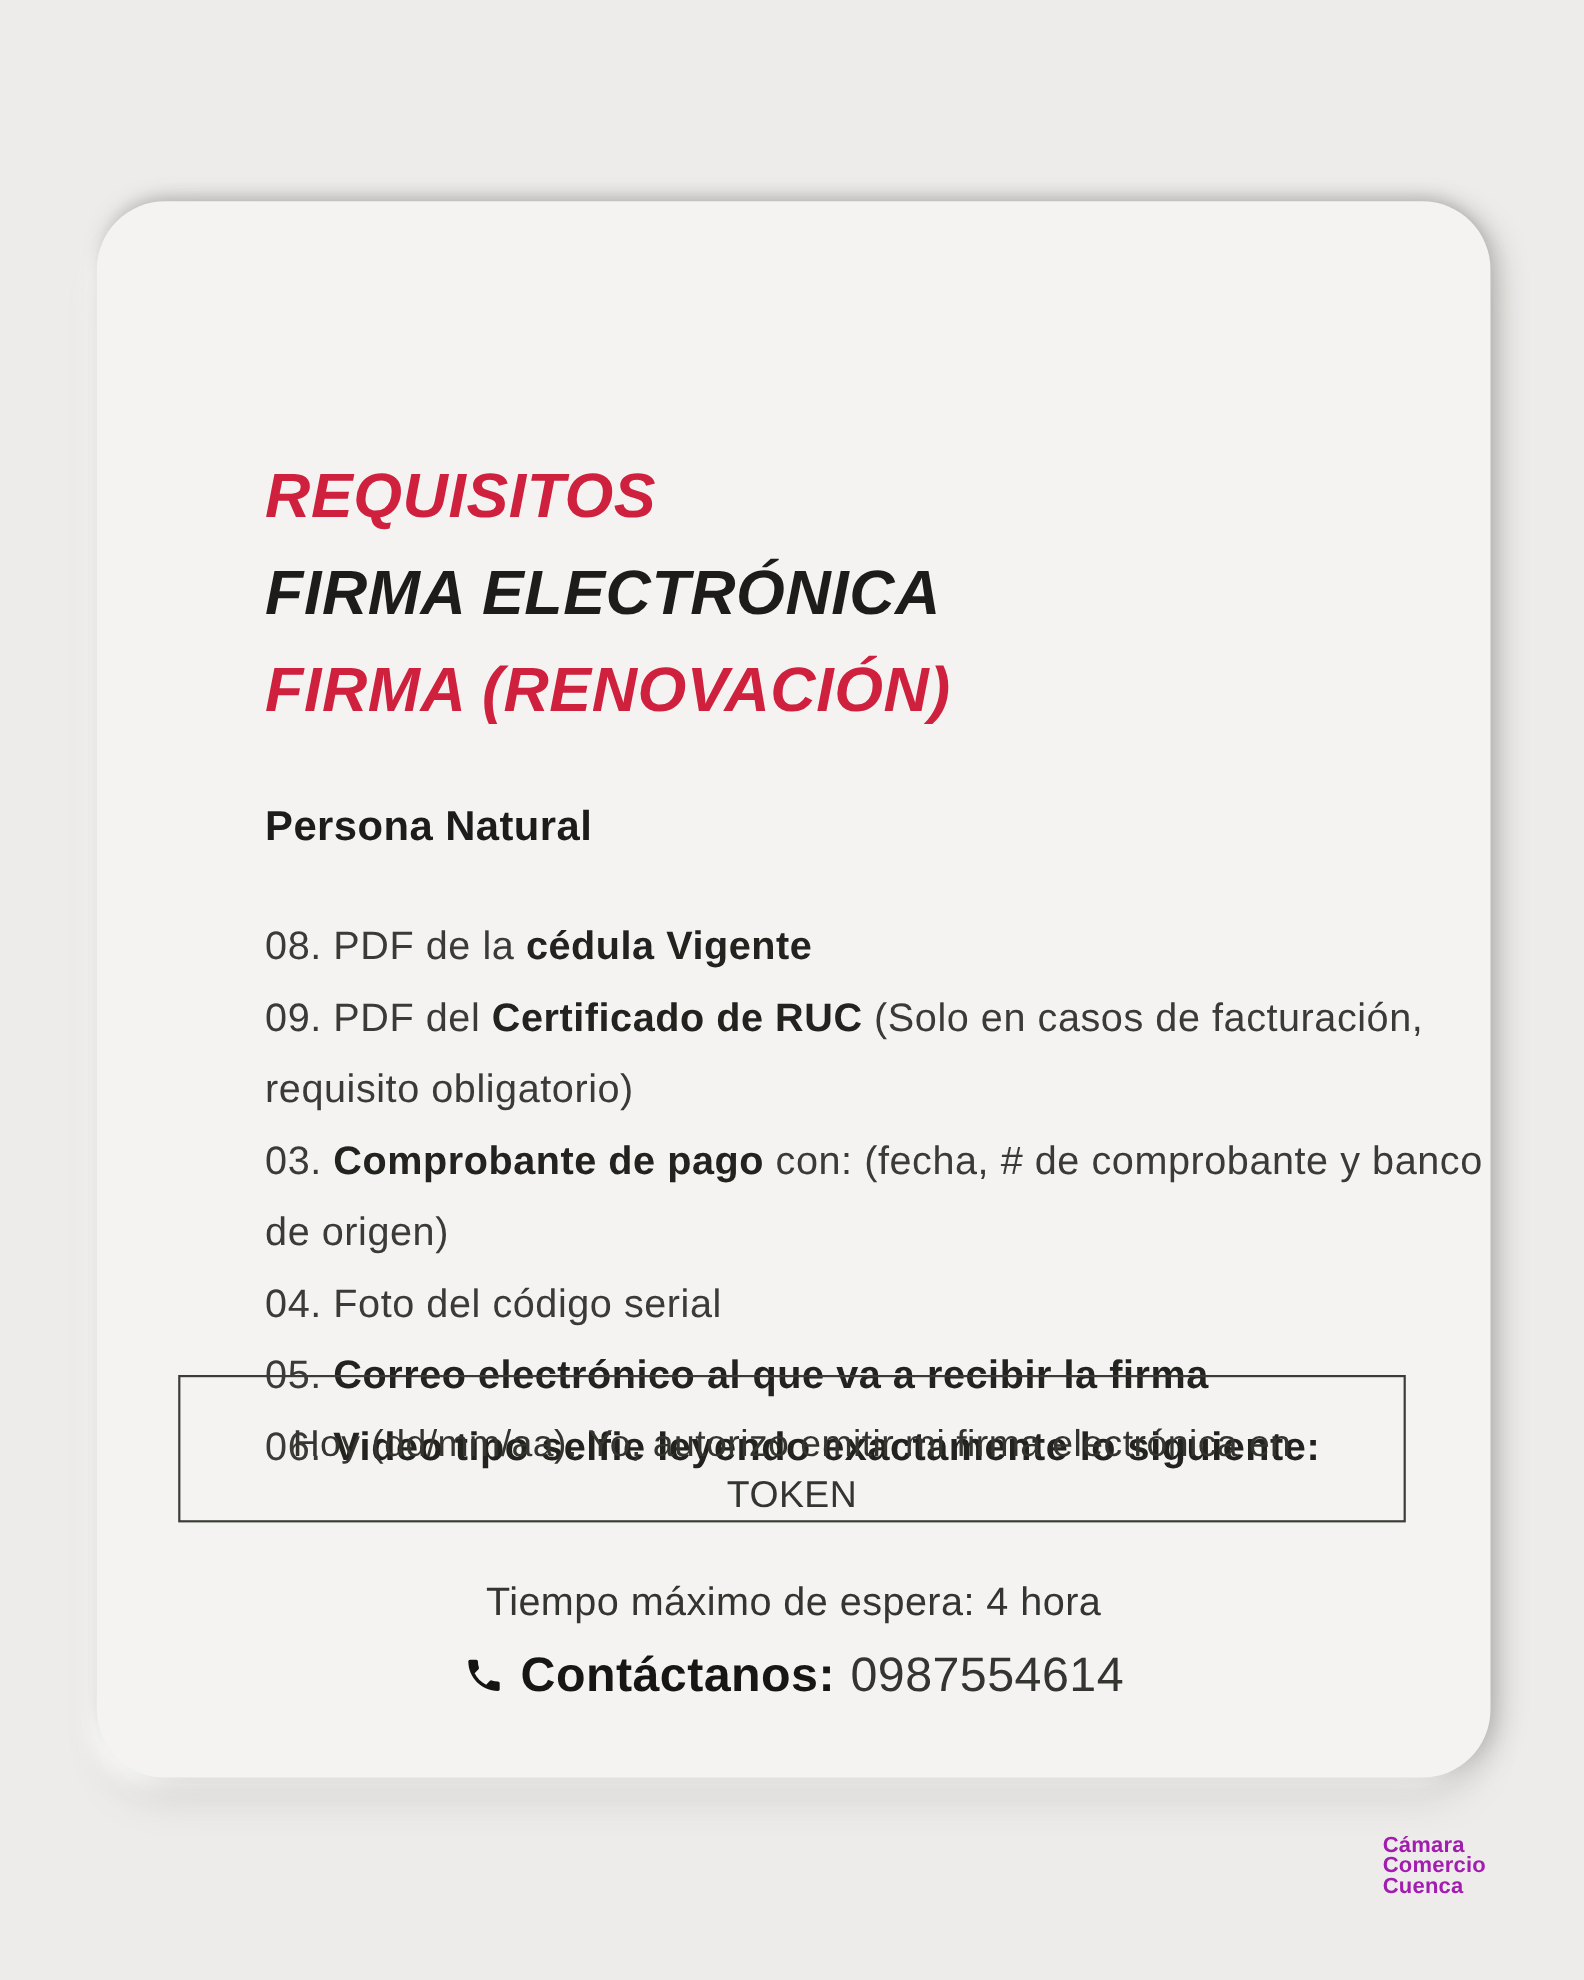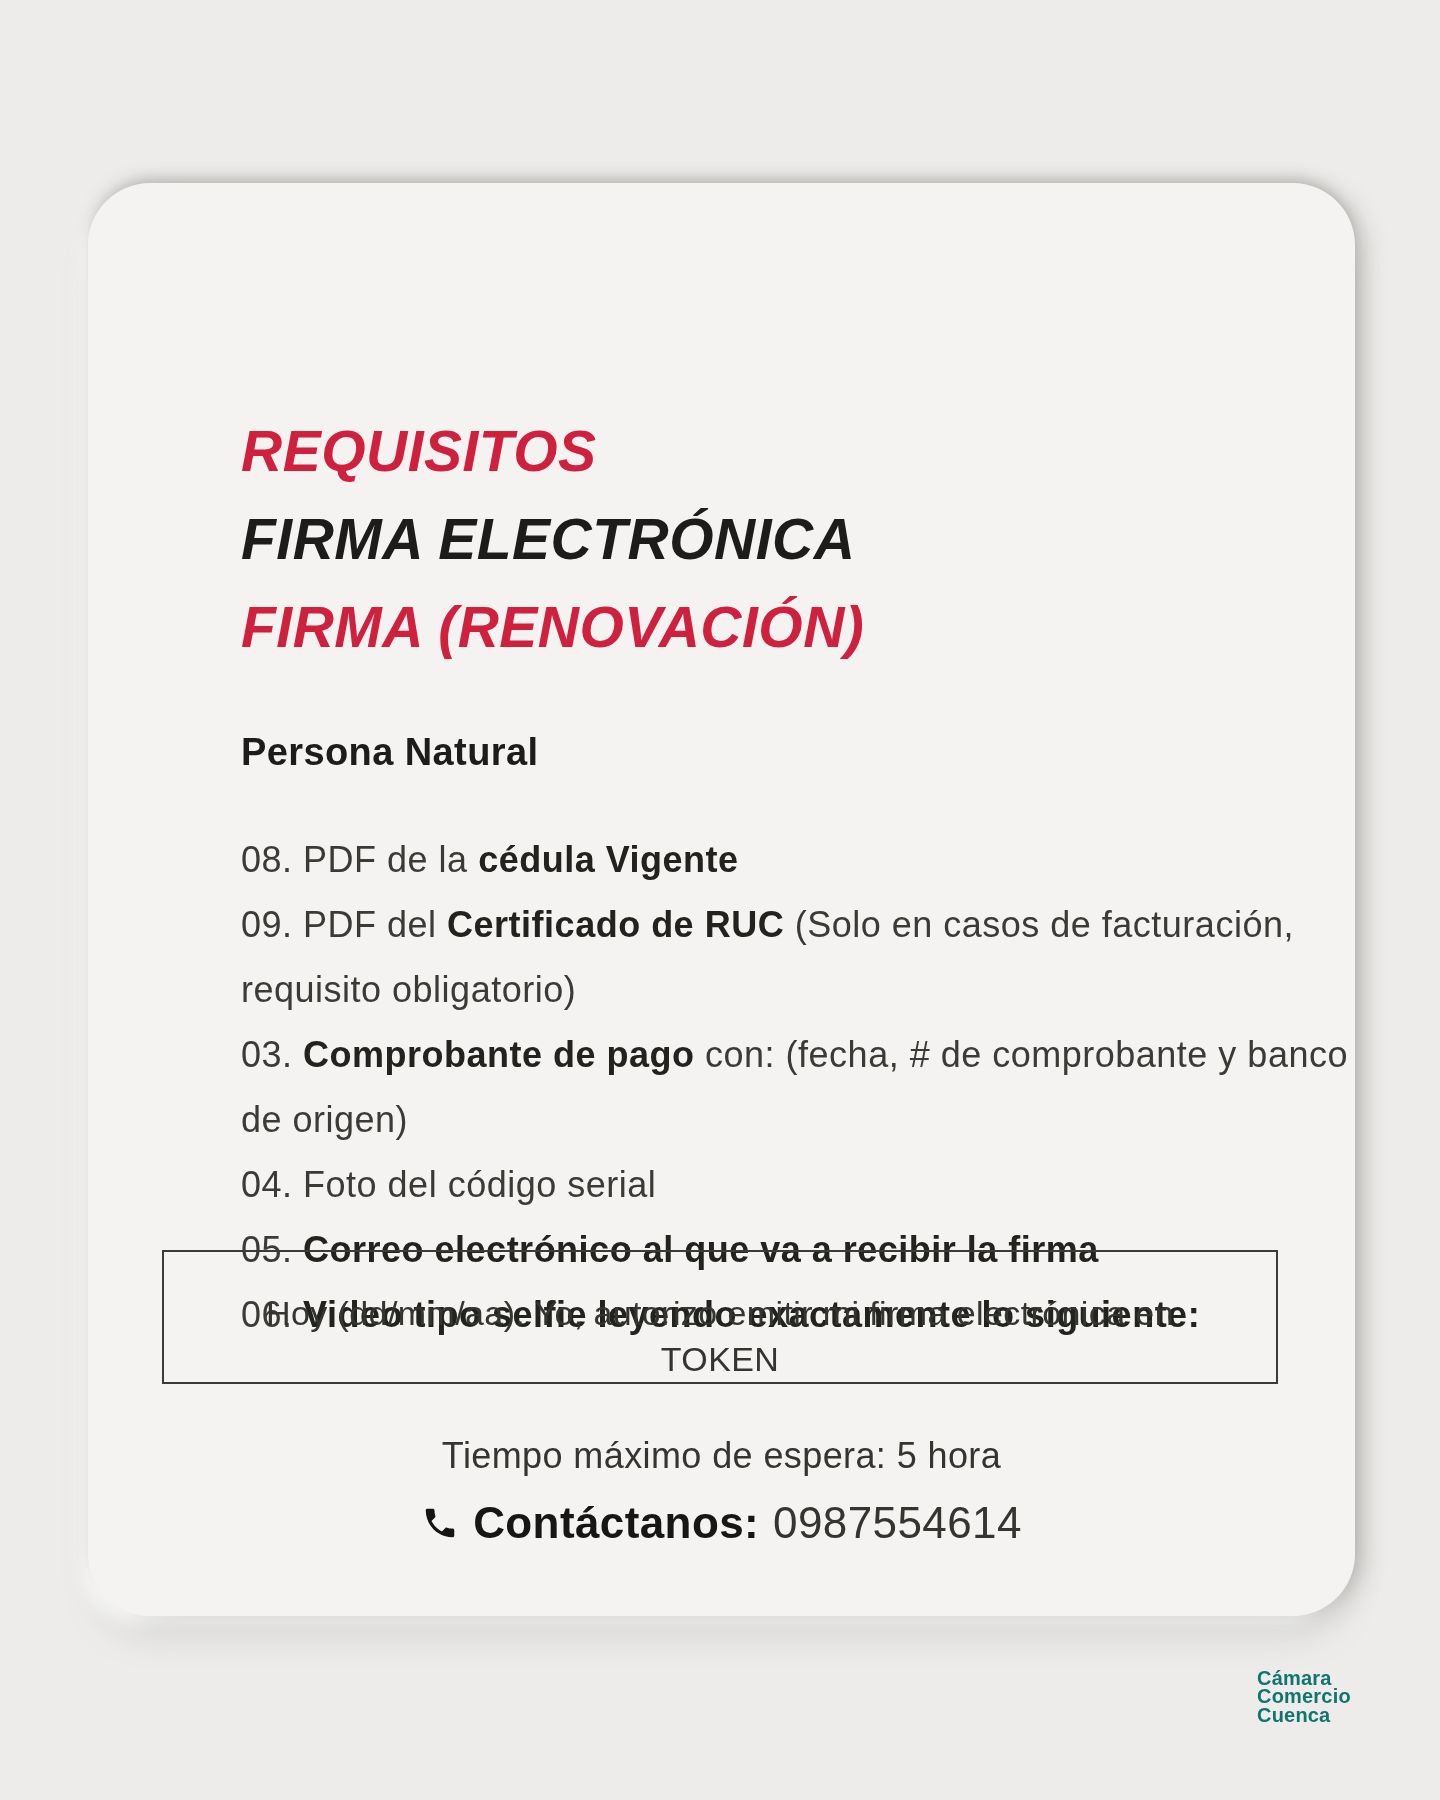--- a/index.html
+++ b/index.html
@@ -86,21 +86,21 @@
   .contact-line .lbl{font-weight:700;color:#161614;}
 
   
   .logo{
     position:absolute;left:1072px;top:1653px;
     display:flex;align-items:center;gap:20px;
   }
   .logo-mark{width:165px;height:87px;display:block;color:var(--logo-red);}
   .logo-text{
     font-size:20px;line-height:18.5px;font-weight:700;
-    letter-spacing:.2px;color:#0f766e;
+    letter-spacing:.2px;color:#a21caf;
     display:flex;flex-direction:column;
   }
 </style>
 </head>
 <body>
 
 <div class="page">
 
   <div class="card">
 
@@ -121,21 +121,21 @@
         <div class="req-line"><span>04. Foto del código serial</span></div>
         <div class="req-line"><span>05. </span><span class="b">Correo electrónico al que va a recibir la firma</span></div>
         <div class="req-line"><span>06. </span><span class="b">Video tipo selfie leyendo exactamente lo siguiente:</span></div>
       </div>
 
     <div class="quote-box">
       <div>Hoy (dd/mm/aa). Yo, autorizo emitir mi firma electrónica en</div>
       <div>TOKEN</div>
     </div>
 
-    <div class="wait-line">Tiempo máximo de espera: 5 hora</div>
+    <div class="wait-line">Tiempo máximo de espera: 4 hora</div>
 
     <div class="contact-line">
       <svg class="phone-svg" viewBox="0 0 24 24" aria-hidden="true">
         <path fill="#141412" d="M6.62 10.79c1.44 2.83 3.76 5.14 6.59 6.59l2.2-2.2c.27-.27.67-.36 1.02-.24 1.12.37 2.33.57 3.57.57.55 0 1 .45 1 1V20c0 .55-.45 1-1 1-9.39 0-17-7.61-17-17 0-.55.45-1 1-1h3.5c.55 0 1 .45 1 1 0 1.25.2 2.45.57 3.57.11.35.03.74-.24 1.02l-2.21 2.2z"></path>
       </svg>
       <span class="lbl">Contáctanos:</span>
       <span class="num">0987554614</span>
     </div>
 
   </div>

